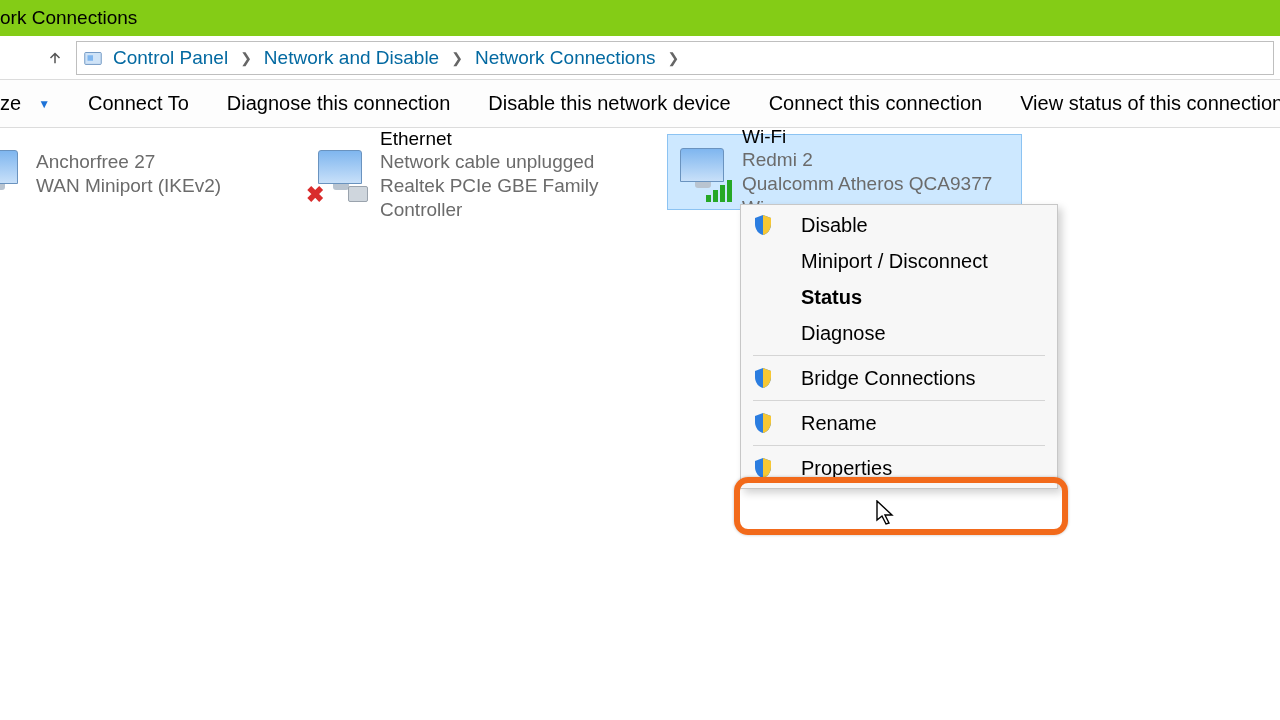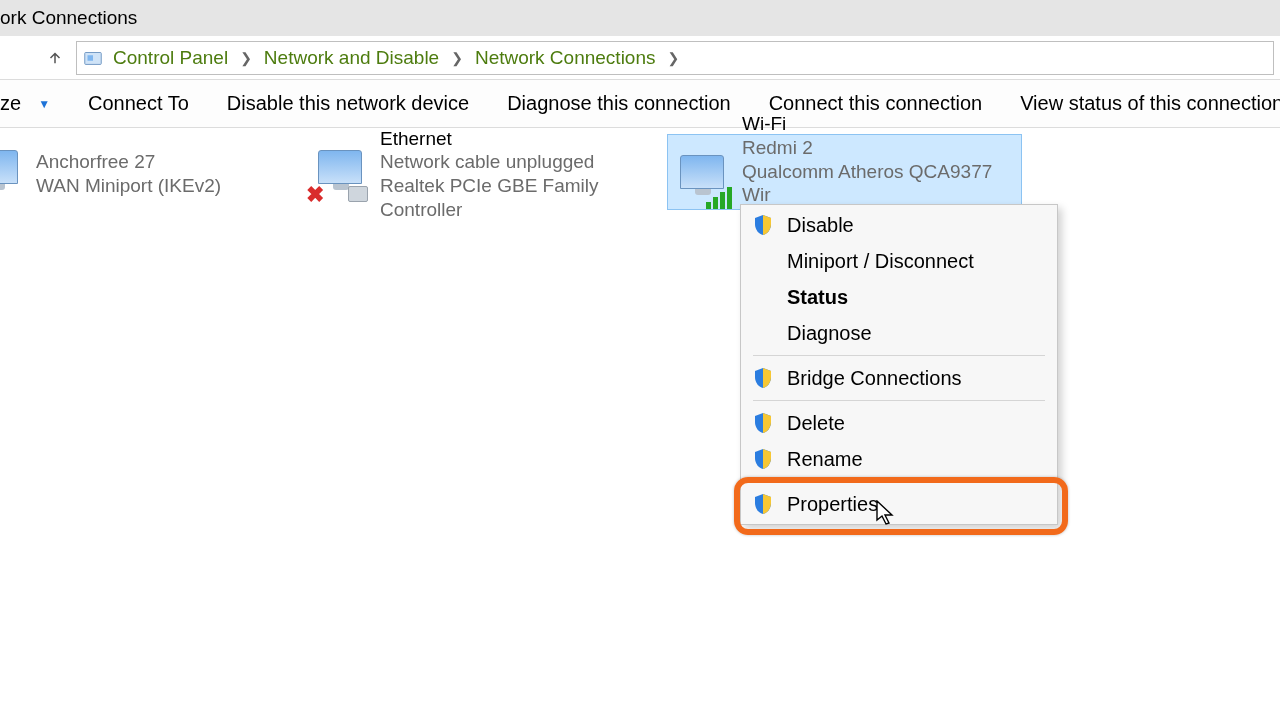--- a/index.html
+++ b/index.html
@@ -10,21 +10,21 @@
     background: #fff;
     width: 1280px;
     height: 720px;
     overflow: hidden;
     position: relative;
   }
 
   
   .titlebar {
     height: 36px;
-    background: #e5e5e5;
+    background: #84cc16;
     padding-left: 0;
     display: flex;
     align-items: center;
     font-size: 19px;
     color: #000;
   }
 
   
   .addressbar {
     height: 44px;
@@ -52,21 +52,21 @@
     padding-left: 4px;
     font-size: 19px;
     color: #000;
   }
   .bc-icon {
     width: 24px; height: 24px;
     display:inline-flex;align-items:center;justify-content:center;
     margin-right: 8px;
   }
   .bc-sep { color: #666; margin: 0 12px; font-size: 14px; }
-  .bc-item { color: #4d7c0f; }
+  .bc-item { color: #0369a1; }
 
   
   .toolbar {
     height: 48px;
     background: #fdfdfd;
     border-bottom: 1px solid #dcdcdc;
     display: flex;
     align-items: center;
     padding-left: 0;
     gap: 38px;
@@ -145,21 +145,21 @@
     border:1px solid #c7c7c7;
     box-shadow: 4px 4px 8px rgba(0,0,0,.18);
     padding: 2px 0;
     font-size: 20px;
   }
   .ctx-item{
     display:flex;
     align-items:center;
     height: 36px;
     padding: 0 8px 0 12px;
-    gap: 14px;
+    gap: 28px;
   }
   .ctx-sep{
     height:1px;background:#d5d5d5;margin:4px 12px;
   }
   .shield{
     width:20px;height:22px;flex-shrink:0;
     display:inline-block;
   }
   .shield svg{display:block;}
   .ctx-bold{font-weight:700;}
@@ -216,24 +216,24 @@
 
 <div class="toolbar">
   <div class="tb-item">
       <span>ze</span> 
       <span class="tb-drop">▼</span>
     </div>
   <div class="tb-item">
       <span>Connect To</span>
     </div>
   <div class="tb-item">
+      <span>Diagnose this connection</span>
+    </div>
+  <div class="tb-item">
       <span>Disable this network device</span>
-    </div>
-  <div class="tb-item">
-      <span>Diagnose this connection</span>
     </div>
   <div class="tb-item">
       <span>Connect this connection</span>
     </div>
   <div class="tb-item">
       <span>View status of this connection</span>
     </div>
 
 </div>
 
@@ -255,21 +255,21 @@
       <div class="plug"></div>
       <div class="redx">✖</div>
     </div>
     <div class="conn-text">
       <div class="line1">Ethernet</div>
       <div class="line2">Network cable unplugged</div>
       <div class="line3">Realtek PCIe GBE Family Controller</div>
     </div>
   </div>
 
-  <div class="conn selected" style="left:667px; top:6px; width:355px;align-items:flex-end;">
+  <div class="conn selected" style="left:667px; top:6px; width:355px;">
     <div class="conn-icon">
       <div class="monitor"></div>
       <div class="wifi-bars">
           <span></span>
           <span></span>
           <span></span>
           <span></span>
         </div>
     </div>
     <div class="conn-text">
@@ -314,39 +314,30 @@
     <span>Bridge Connections</span>
   </div>
   <div class="ctx-sep"></div>
   <div class="ctx-item">
     <span class="shield">
       <svg width="20" height="22" viewBox="0 0 20 22">
           <path d="M10 1 L18 4 V10 C18 16 14 20 10 21 C6 20 2 16 2 10 V4 Z" fill="#2b7de0"></path>
           <path d="M10 1 L18 4 V10 C18 16 14 20 10 21 V1 Z" fill="#f7c733"></path>
         </svg>
     </span>
-    <span>Delete</span>
-  </div>
+    <span>Rename</span>
+  </div>
+  <div class="ctx-sep"></div>
   <div class="ctx-item">
     <span class="shield">
       <svg width="20" height="22" viewBox="0 0 20 22">
           <path d="M10 1 L18 4 V10 C18 16 14 20 10 21 C6 20 2 16 2 10 V4 Z" fill="#2b7de0"></path>
           <path d="M10 1 L18 4 V10 C18 16 14 20 10 21 V1 Z" fill="#f7c733"></path>
         </svg>
     </span>
-    <span>Rename</span>
-  </div>
-  <div class="ctx-sep"></div>
-  <div class="ctx-item">
-    <span class="shield">
-      <svg width="20" height="22" viewBox="0 0 20 22">
-          <path d="M10 1 L18 4 V10 C18 16 14 20 10 21 C6 20 2 16 2 10 V4 Z" fill="#2b7de0"></path>
-          <path d="M10 1 L18 4 V10 C18 16 14 20 10 21 V1 Z" fill="#f7c733"></path>
-        </svg>
-    </span>
     <span>Properties</span>
   </div>
 </div>
 
 <div class="highlight"></div>
 
 <div class="cursor">
   <svg width="20" height="26" viewBox="0 0 20 26">
     <path d="M1 1 L1 20 L6 16 L10 24 L13 23 L9 15 L16 15 Z" fill="#fff" stroke="#000" stroke-width="1.4"></path>
   </svg>

